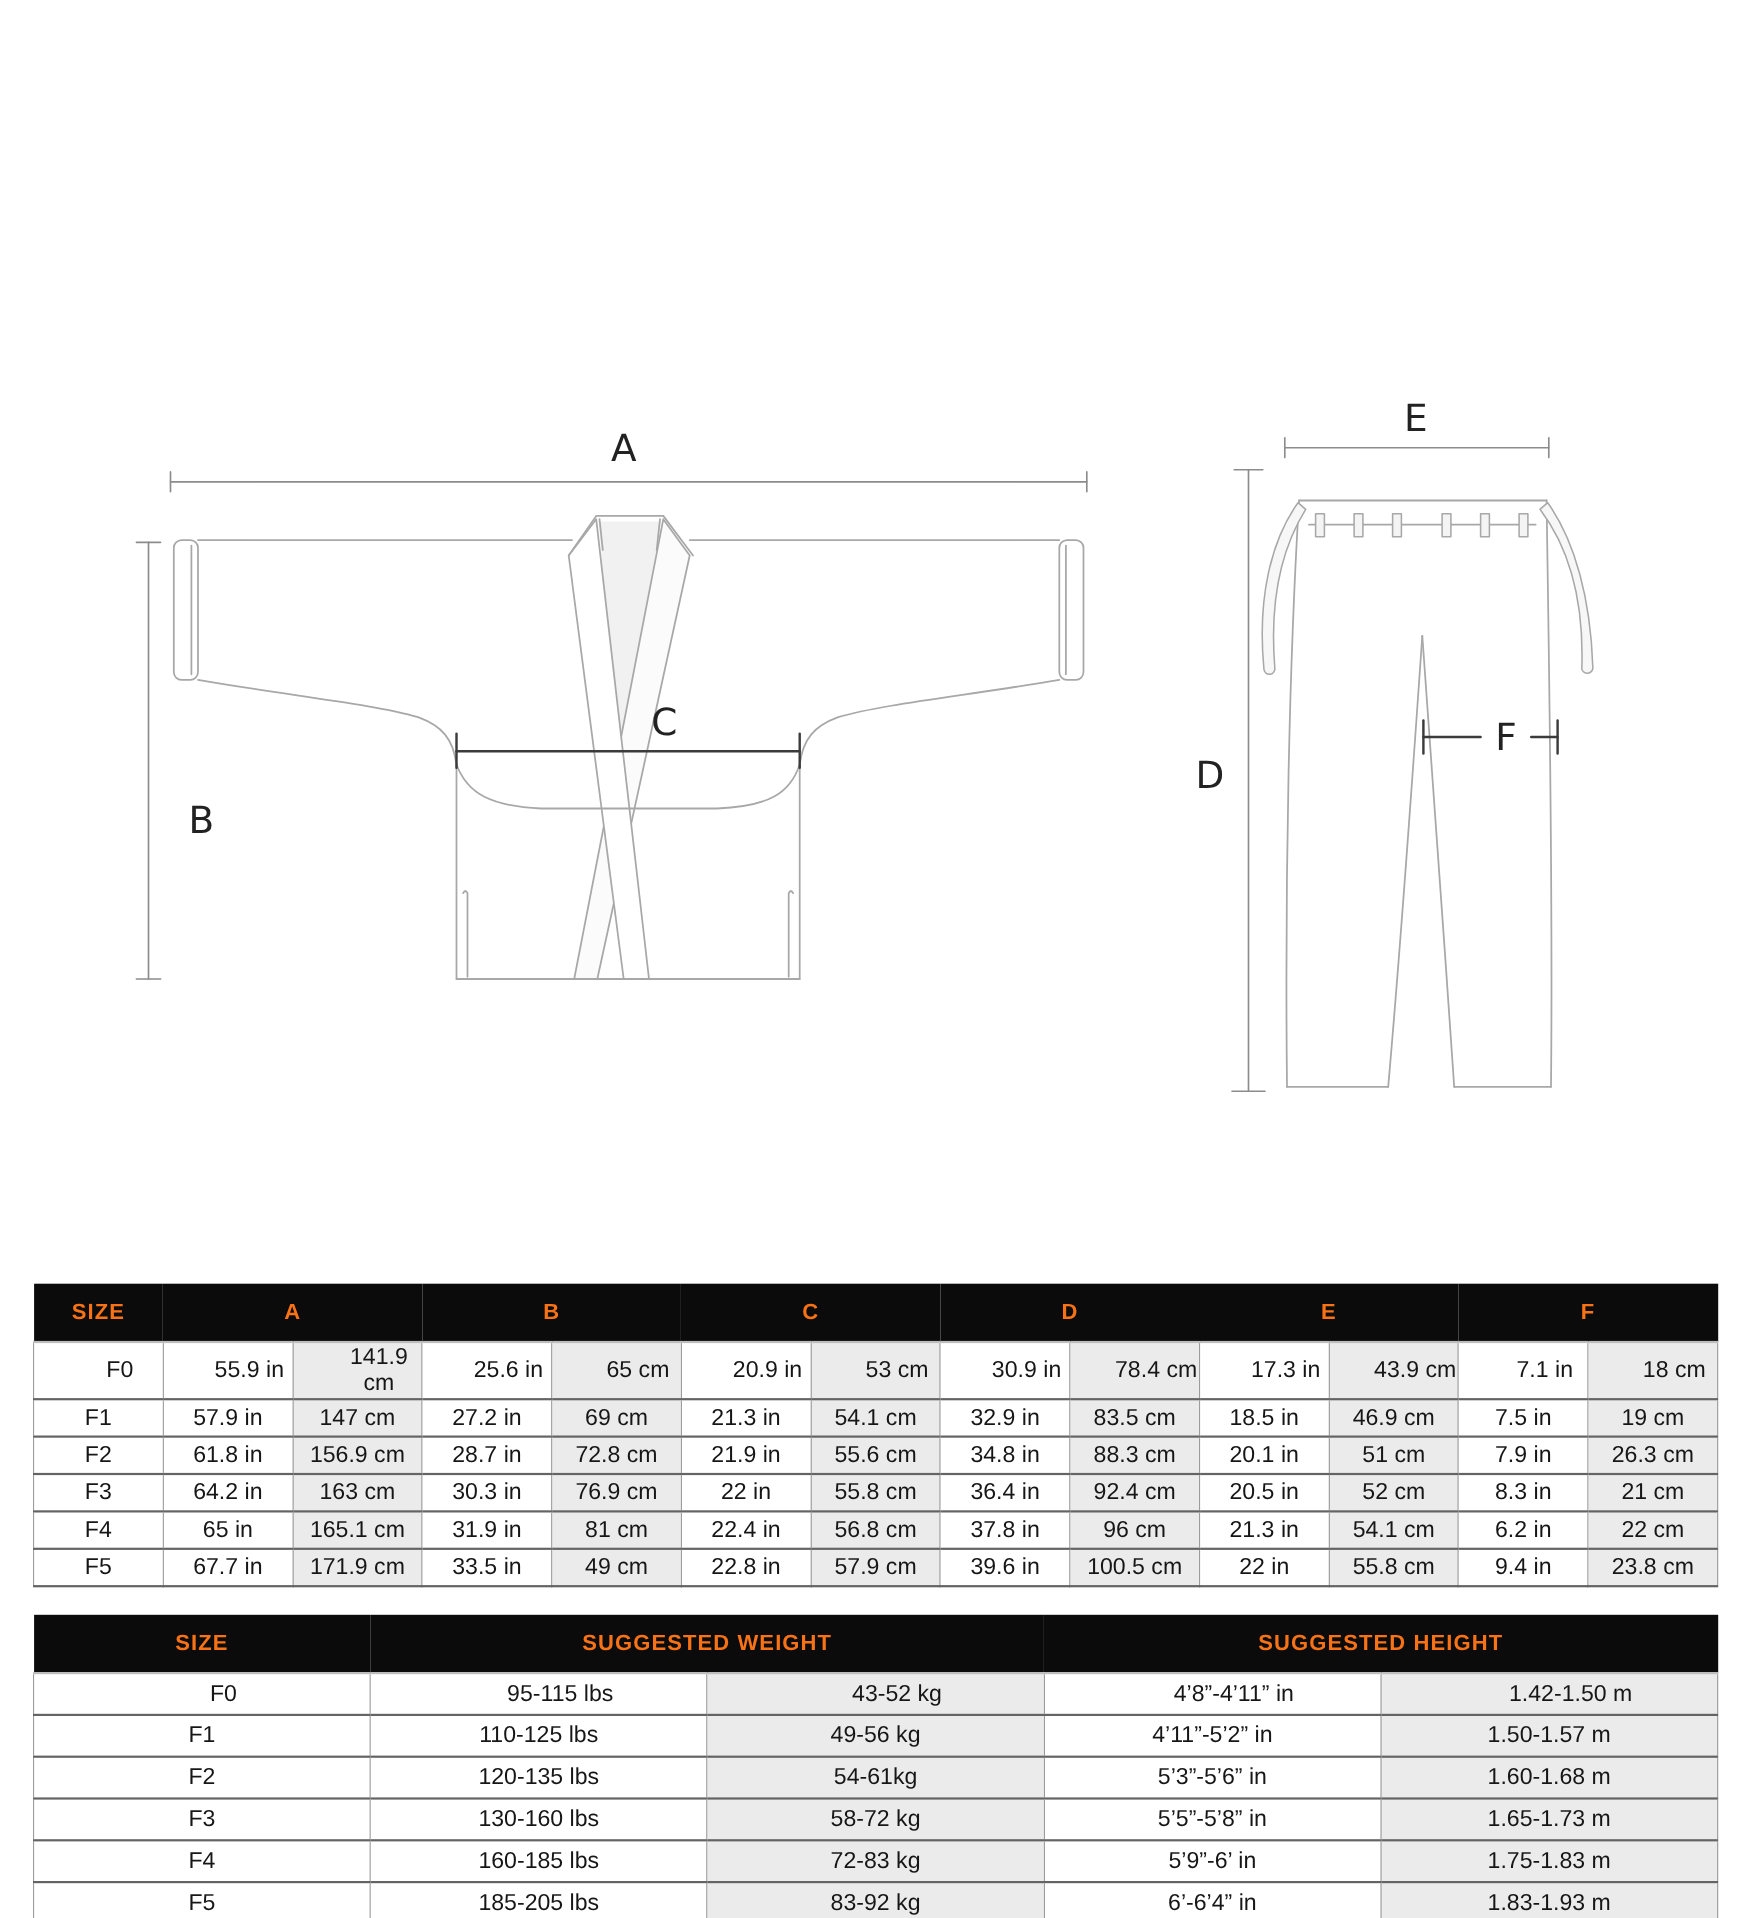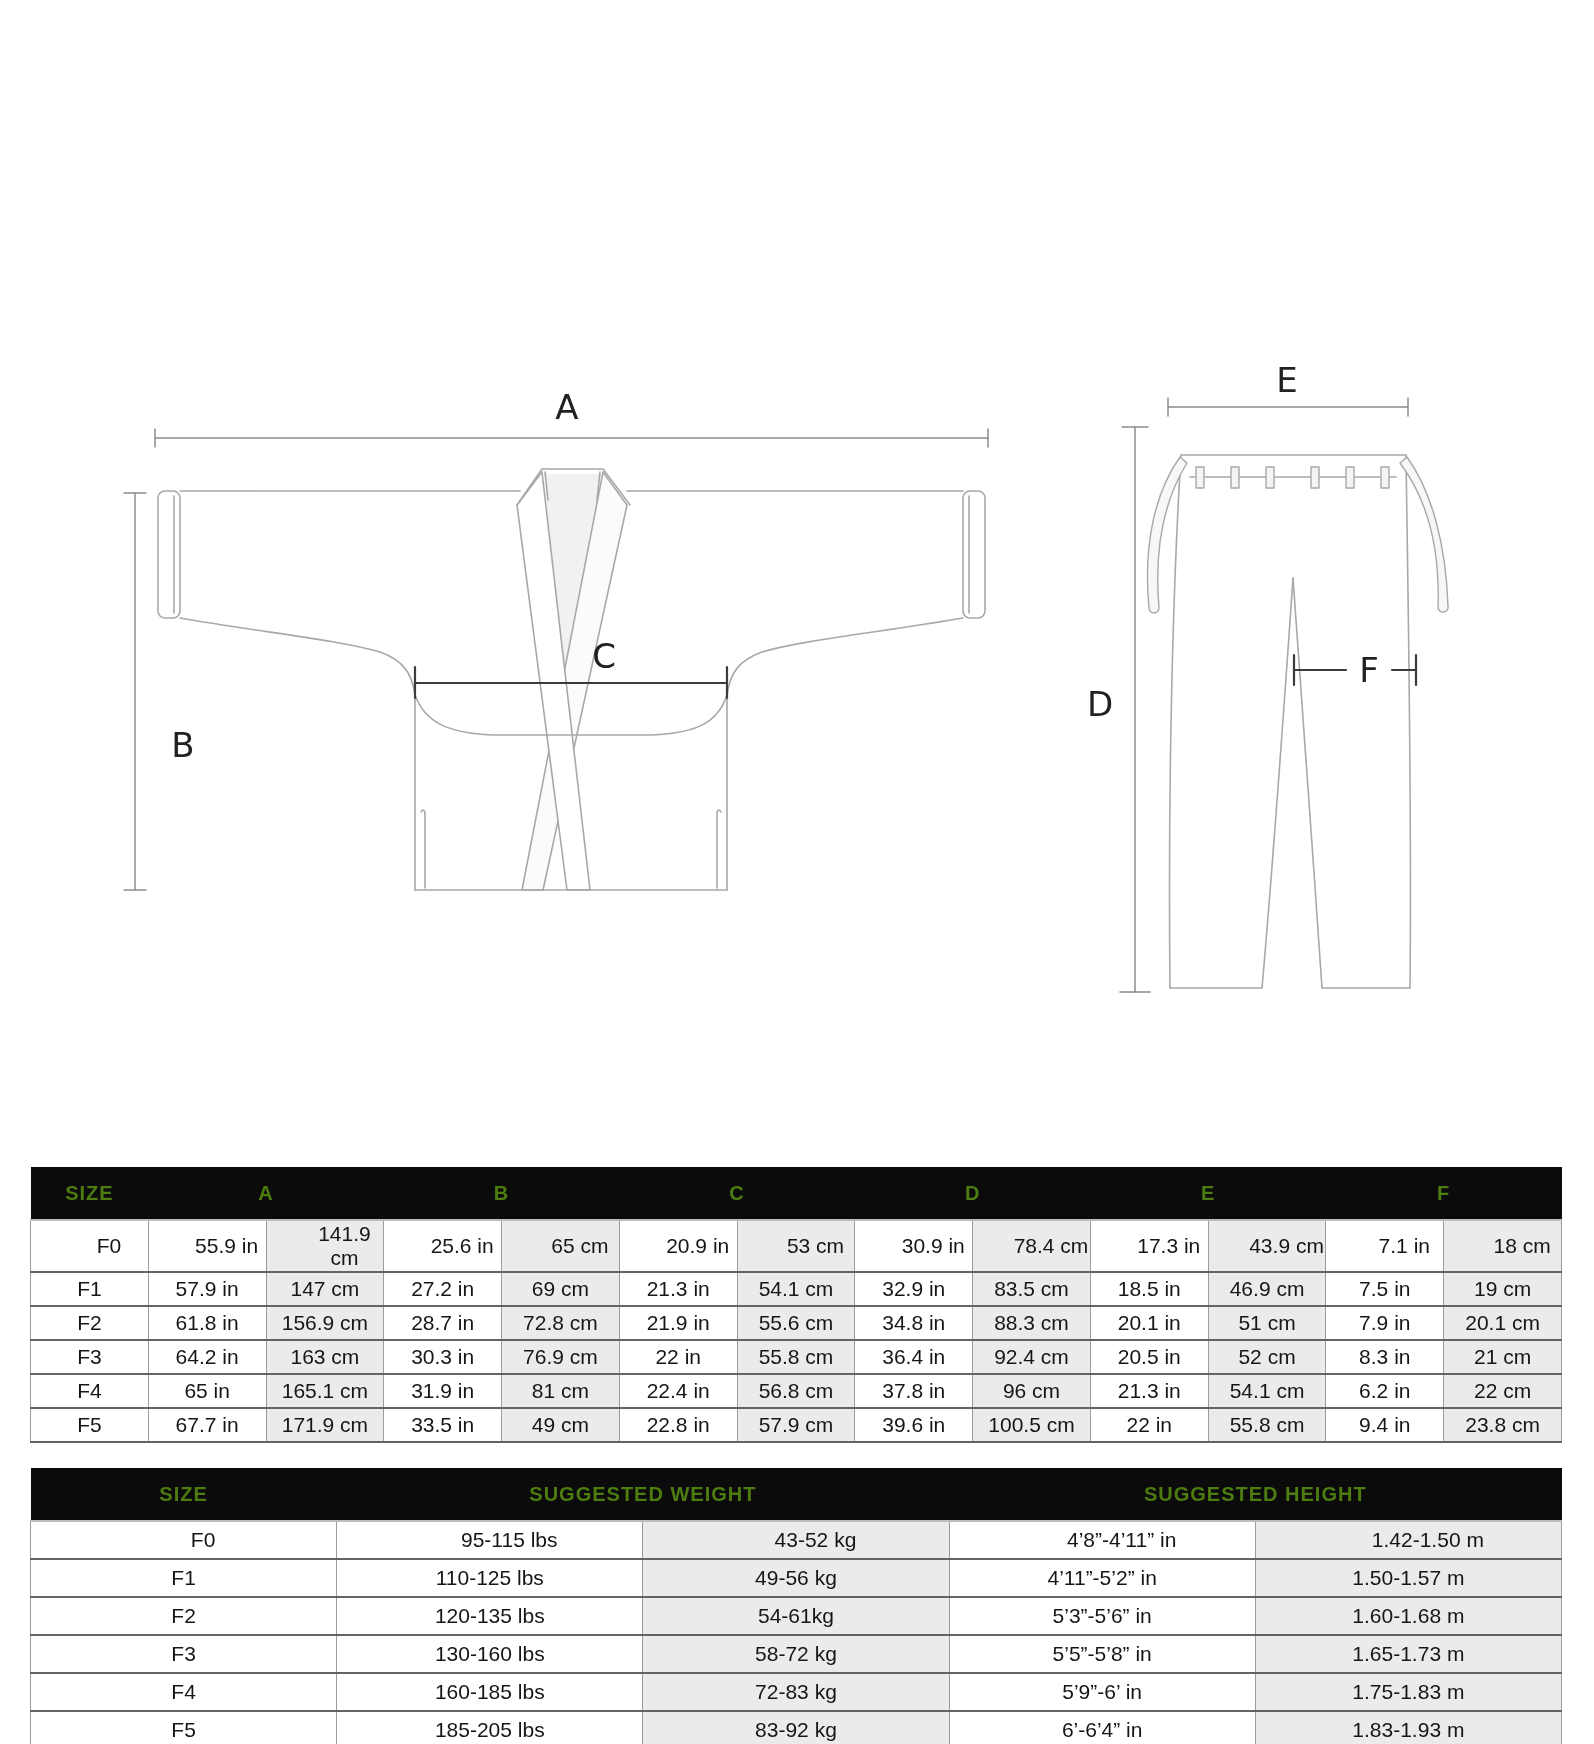--- a/index.html
+++ b/index.html
@@ -17,21 +17,21 @@
                 transform:scaleX(0.66);transform-origin:right center;}
 
   
   .diagram-svg{position:absolute;left:0;top:0;width:1594px;height:1060px;}
   .dim-label{font-family:"DejaVu Sans",sans-serif;font-size:34px;fill:#222;}
 
   
   .tables{position:absolute;left:30px;top:1167px;width:1532px;}
   table{width:100%;border-collapse:collapse;table-layout:fixed;
         font-size:21px;color:#161616;border-bottom:2px solid #636363;}
-  th{background:#0b0b0b;color:#4d7c0f;font-size:20px;font-weight:700;letter-spacing:1px;
+  th{background:#0b0b0b;color:#f97316;font-size:20px;font-weight:700;letter-spacing:1px;
      height:50px;border:0;text-align:center;}
   td{text-align:center;border:1px solid #9c9c9c;border-top:2px solid #646464;background:#ffffff;}
   tbody tr:first-child td{border-top:2px solid #bdbdbd;padding-left:40px;}
   td.shaded{background:#ebebeb;}
   .size-table td{height:30px;}
   .size-table td:first-child{width:7.2%;}
   .fit-table{margin-top:25px;}
   .fit-table td{height:34px;}
   .fit-table td:first-child{width:7.2%;}
 </style>
@@ -203,21 +203,21 @@
             <td class="shaded">156.9 cm</td>
             <td>28.7 in</td>
             <td class="shaded">72.8 cm</td>
             <td>21.9 in</td>
             <td class="shaded">55.6 cm</td>
             <td>34.8 in</td>
             <td class="shaded">88.3 cm</td>
             <td>20.1 in</td>
             <td class="shaded">51 cm</td>
             <td>7.9 in</td>
-            <td class="shaded">20.1 cm</td>
+            <td class="shaded">26.3 cm</td>
           </tr>
           <tr>
             <td>F3</td>
             <td>64.2 in</td>
             <td class="shaded">163 cm</td>
             <td>30.3 in</td>
             <td class="shaded">76.9 cm</td>
             <td>22 in</td>
             <td class="shaded">55.8 cm</td>
             <td>36.4 in</td>

